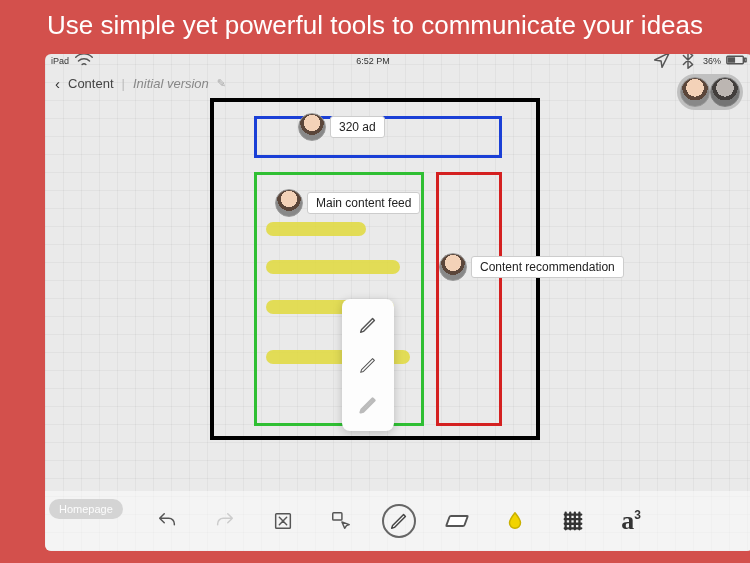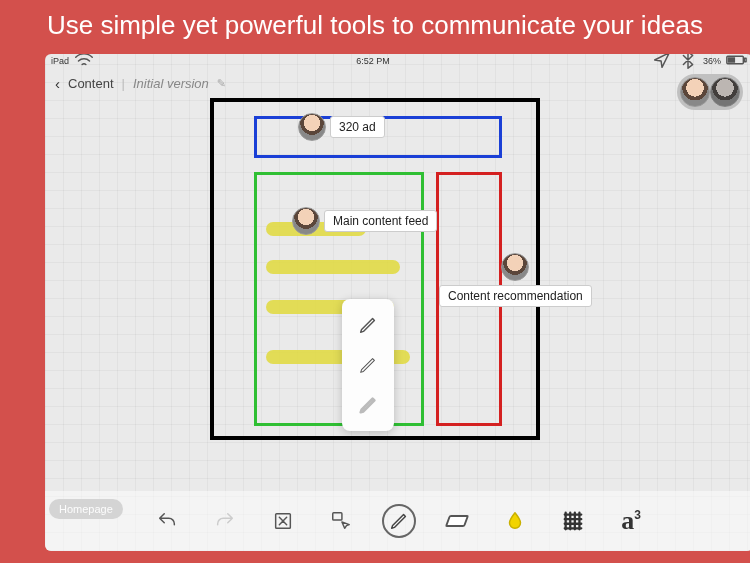--- a/index.html
+++ b/index.html
@@ -134,25 +134,25 @@
       <div class="stroke s1"></div>
       <div class="stroke s2"></div>
       <div class="stroke s3"></div>
       <div class="stroke s4"></div>
     </div>
 
     <div class="callout" style="left:253px; top:15px;">
       <div class="avatar"></div>
       <div class="bubble">320 ad</div>
     </div>
-    <div class="callout" style="left:247px; top:91px;margin-top:18px;">
+    <div class="callout" style="left:230px; top:91px;">
       <div class="avatar"></div>
       <div class="bubble">Main content feed</div>
     </div>
-    <div class="callout" style="left:394px; top:155px;flex-direction:column;">
+    <div class="callout" style="left:394px; top:155px;">
       <div class="avatar"></div>
       <div class="bubble">Content recommendation</div>
     </div>
 
     <div class="popup">
       <div class="opt">
           <svg viewBox="0 0 24 24">
             <path d="M4 20l3-1 12-12-2-2L5 17z"></path>
           </svg>
         </div>

